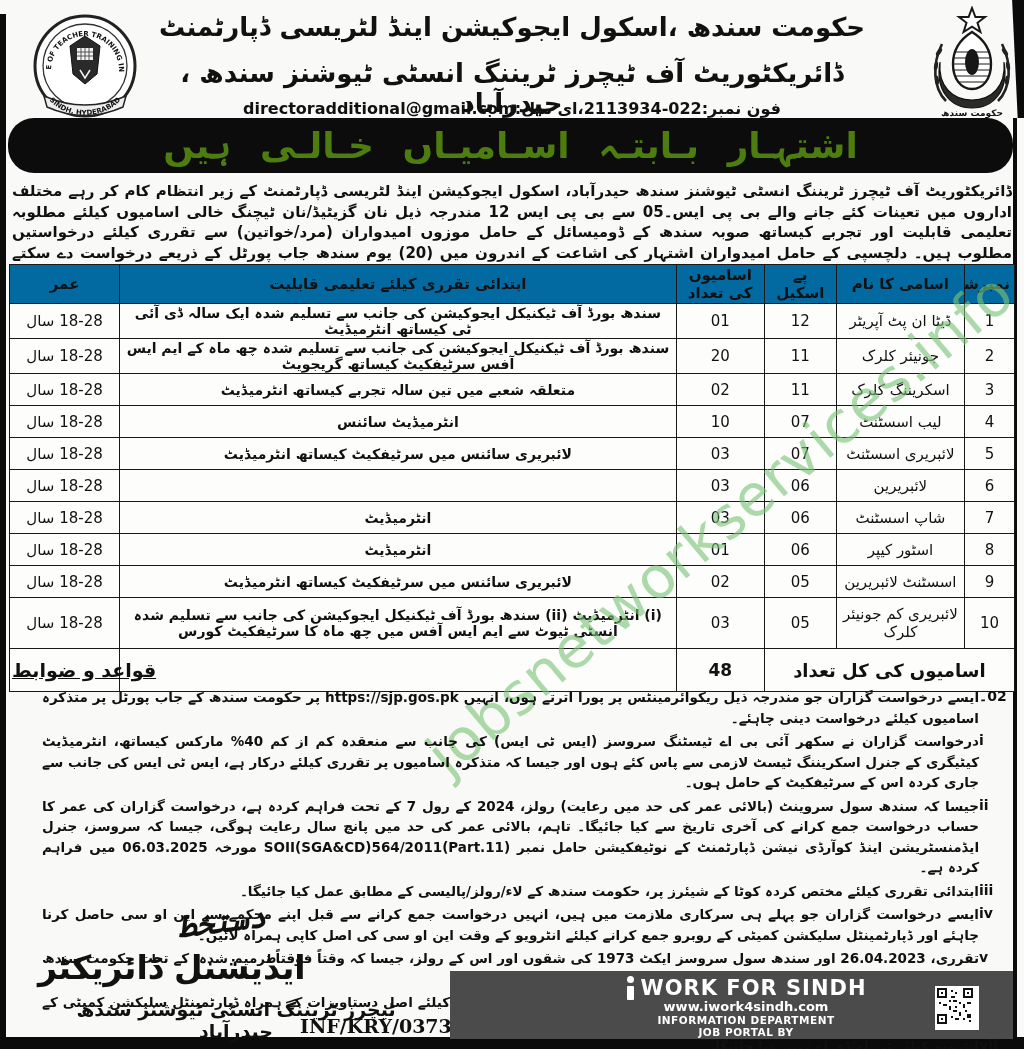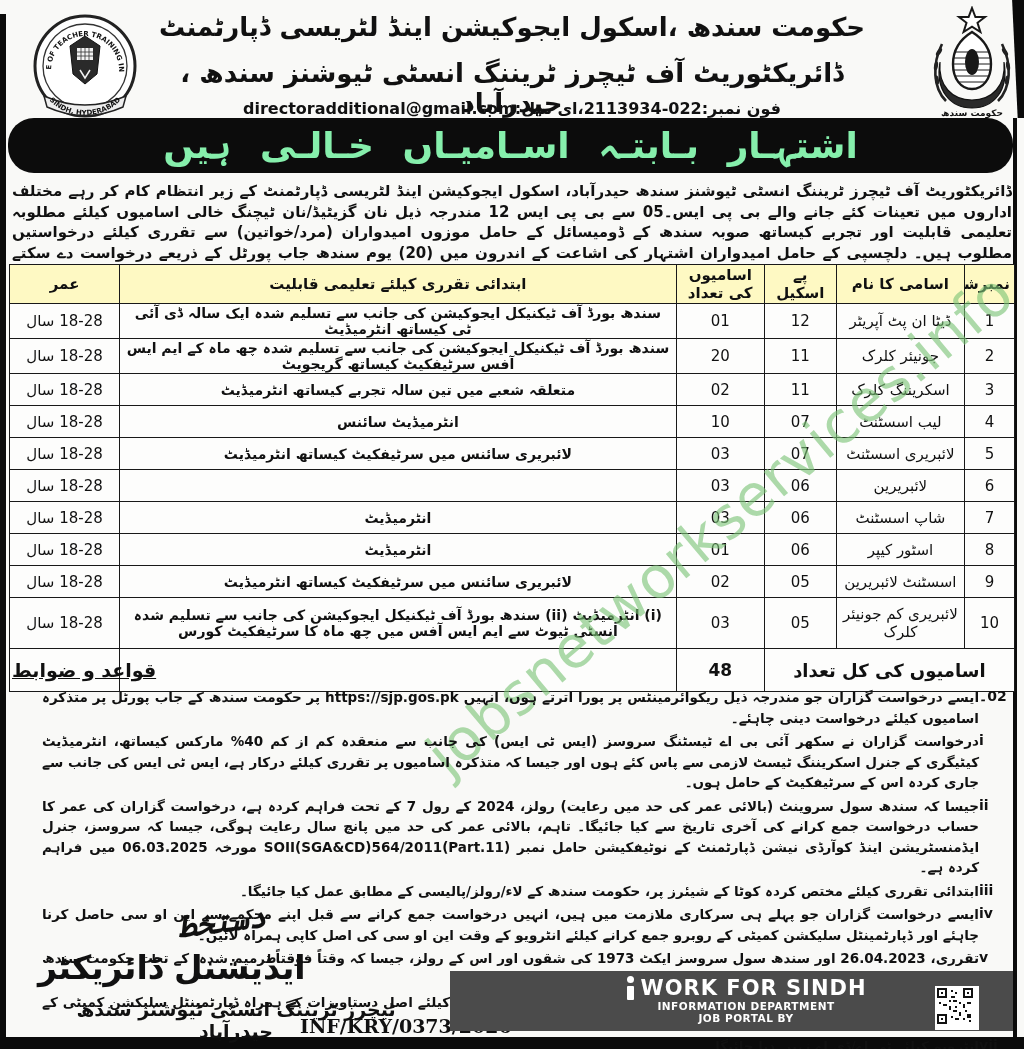--- a/index.html
+++ b/index.html
@@ -13,31 +13,31 @@
   .art-bottom{left:0;top:1037px;width:1024px;height:12px;}
   
   .seal-left{position:absolute;left:24px;top:12px;}
   .emblem-right{position:absolute;left:926px;top:6px;}
   .hdr-line{position:absolute;left:150px;width:724px;text-align:center;direction:rtl;font-weight:700;}
   .hdr-line1{top:12px;font-size:26px;}
   .hdr-line2{top:58px;font-size:26px;}
   .hdr-contact{top:99px;font-size:16px;}
   
   .banner{position:absolute;left:8px;top:118px;width:1005px;height:55px;background:#0c0c0c;
-          border-radius:26px;color:#86efac;text-align:center;line-height:55px;font-size:36px;
+          border-radius:26px;color:#4d7c0f;text-align:center;line-height:55px;font-size:36px;
           font-weight:700;direction:rtl;word-spacing:16px;}
   
   .intro{position:absolute;left:12px;top:181px;width:1000px;height:80px;direction:rtl;
          text-align:justify;font-size:15px;line-height:20.5px;font-weight:600;}
   
   table.vac{position:absolute;left:9px;top:264px;width:1006px;border-collapse:collapse;
             direction:rtl;table-layout:fixed;}
   table.vac th,table.vac td{border:1.6px solid #191919;padding:1px 4px;text-align:center;
             font-size:15px;overflow:hidden;}
-  table.vac th{background:#fef9c3;font-weight:700;height:34px;font-size:15px;}
+  table.vac th{background:#0369a1;font-weight:700;height:34px;font-size:15px;}
   table.vac tbody td{height:29px;background:#fdfdfc;}
   table.vac .qual{font-size:14px;font-weight:600;}
   table.vac .post{font-weight:400;}
   table.vac tr.tall td{height:48px;}
   table.vac tr.total td{height:40px;font-weight:700;}
   table.vac tr.total .tlabel{font-size:18px;margin-left:36px;}
   table.vac tr.total .tval{font-size:17px;font-family:"DejaVu Sans",sans-serif;}
   
   .watermark{position:absolute;left:330px;top:490px;width:780px;text-align:center;
              transform:rotate(-40deg);transform-origin:center;color:rgba(122,196,118,0.62);
@@ -54,21 +54,21 @@
   .sig{position:absolute;left:28px;top:886px;width:440px;}
   .sig-hand{position:absolute;left:150px;top:18px;font-size:30px;font-weight:700;font-style:italic;
             transform:rotate(-7deg);font-family:"DejaVu Serif",serif;}
   .sig-title{position:absolute;left:10px;top:62px;width:330px;text-align:left;font-size:33px;
              font-weight:800;direction:rtl;}
   .sig-org{position:absolute;left:28px;top:112px;width:360px;text-align:center;font-size:19px;
            font-weight:700;direction:rtl;}
   .inf{position:absolute;left:300px;top:1015px;font-size:19px;font-weight:700;
        font-family:"DejaVu Serif",serif;}
   
-  .iws-box{position:absolute;left:450px;top:971px;width:563px;height:60px;background:#4b4b4b;
+  .iws-box{position:absolute;left:450px;top:971px;width:563px;height:68px;background:#4b4b4b;
            color:#fff;}
   .iws-text{position:absolute;right:82px;top:2px;width:370px;text-align:center;}
   .iws-brandrow{display:flex;justify-content:center;align-items:flex-end;gap:6px;height:27px;}
   .iws-i{position:relative;width:9px;height:24px;display:inline-block;}
   .iws-i .dot{position:absolute;top:0;left:1px;width:7px;height:7px;border-radius:50%;background:#fff;}
   .iws-i .bar{position:absolute;bottom:0;left:1px;width:7px;height:14px;background:#fff;border-radius:1px;}
   .iws-brand{font-size:21px;font-weight:800;letter-spacing:1px;line-height:24px;}
   .iws-url{font-size:13px;font-weight:700;line-height:14px;}
   .iws-small{font-size:10.5px;font-weight:700;line-height:12px;letter-spacing:0.5px;}
   .iws-qr{position:absolute;right:34px;top:15px;width:40px;height:40px;background:#fff;padding:2px;}
@@ -291,20 +291,21 @@
 
   <div class="iws-box">
     <div class="iws-text">
       <div class="iws-brandrow">
         <span class="iws-i">
             <span class="dot"></span>
             <span class="bar"></span>
           </span>
         <span class="iws-brand">WORK FOR SINDH</span>
       </div>
+      <div class="iws-url">www.iwork4sindh.com</div>
       <div class="iws-small">INFORMATION DEPARTMENT</div>
       <div class="iws-small">JOB PORTAL BY</div>
     </div>
     <div class="iws-qr">
       <svg width="36" height="36" viewBox="0 0 18 18" shape-rendering="crispEdges">
         <rect width="18" height="18" fill="#fff"></rect>
         <g fill="#111">
           <rect x="0" y="0" width="5" height="5"></rect>
             <rect x="13" y="0" width="5" height="5"></rect>
           <rect x="0" y="13" width="5" height="5"></rect>

